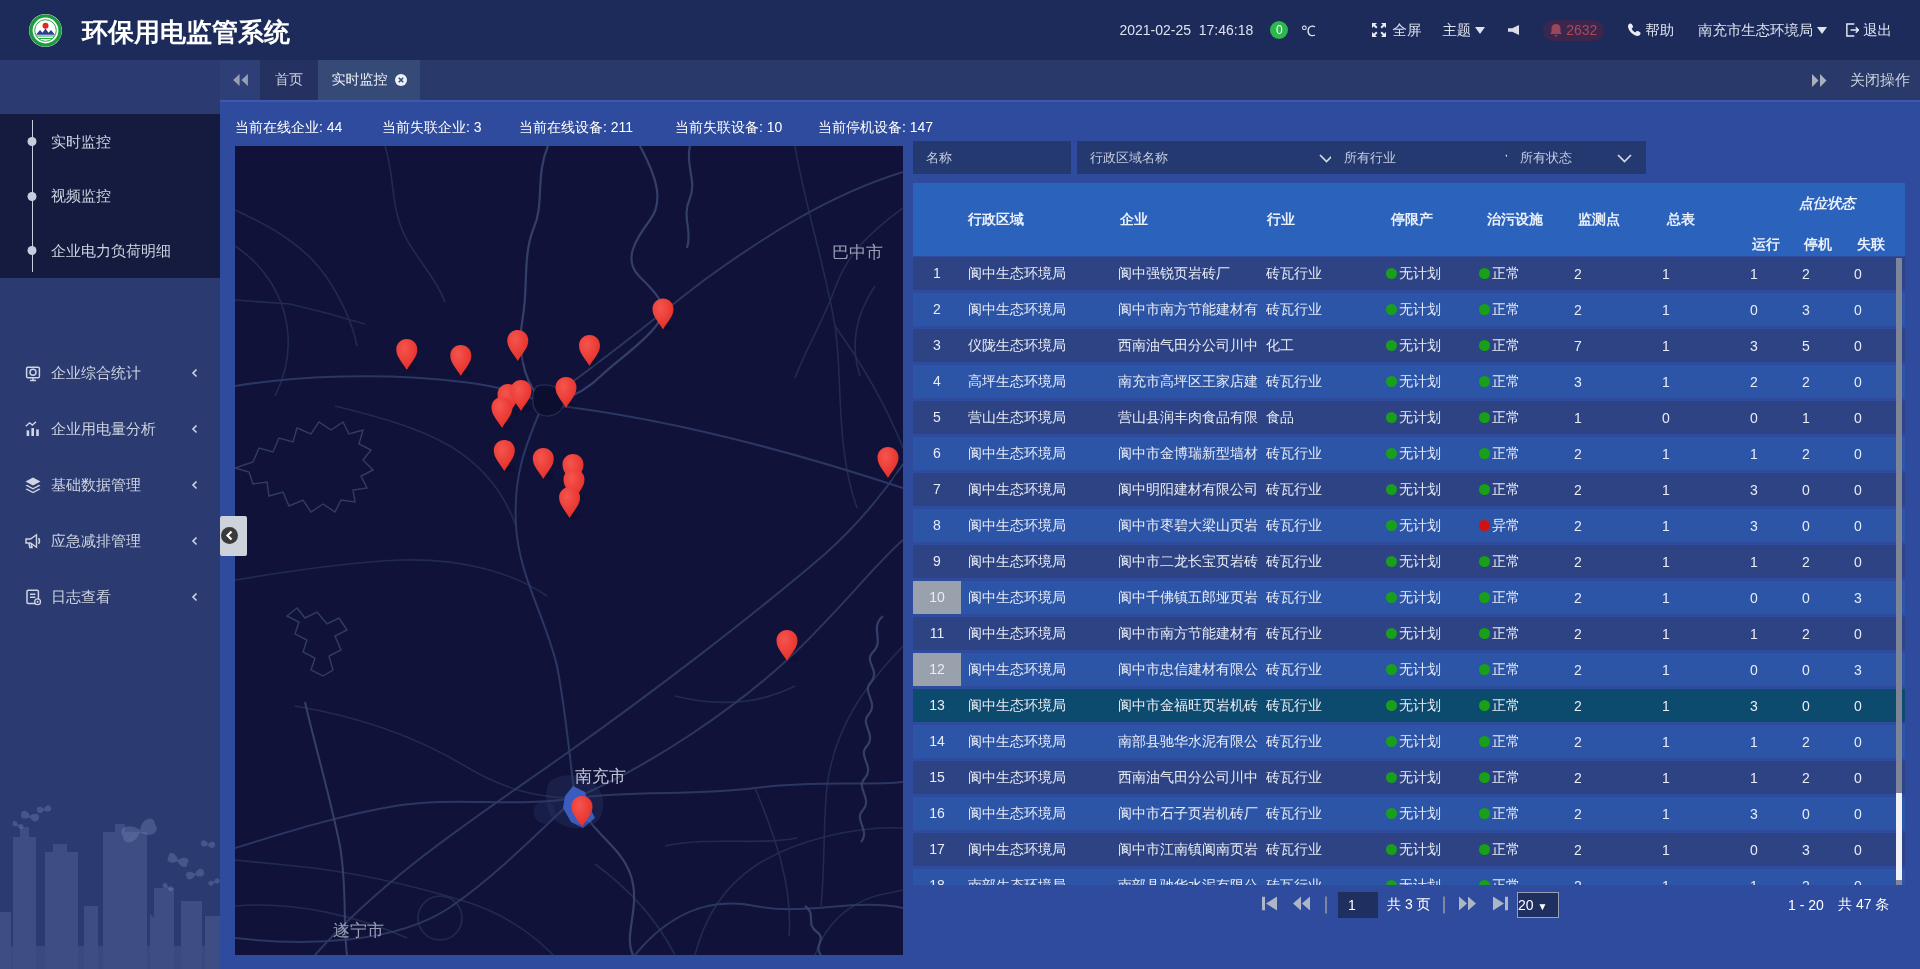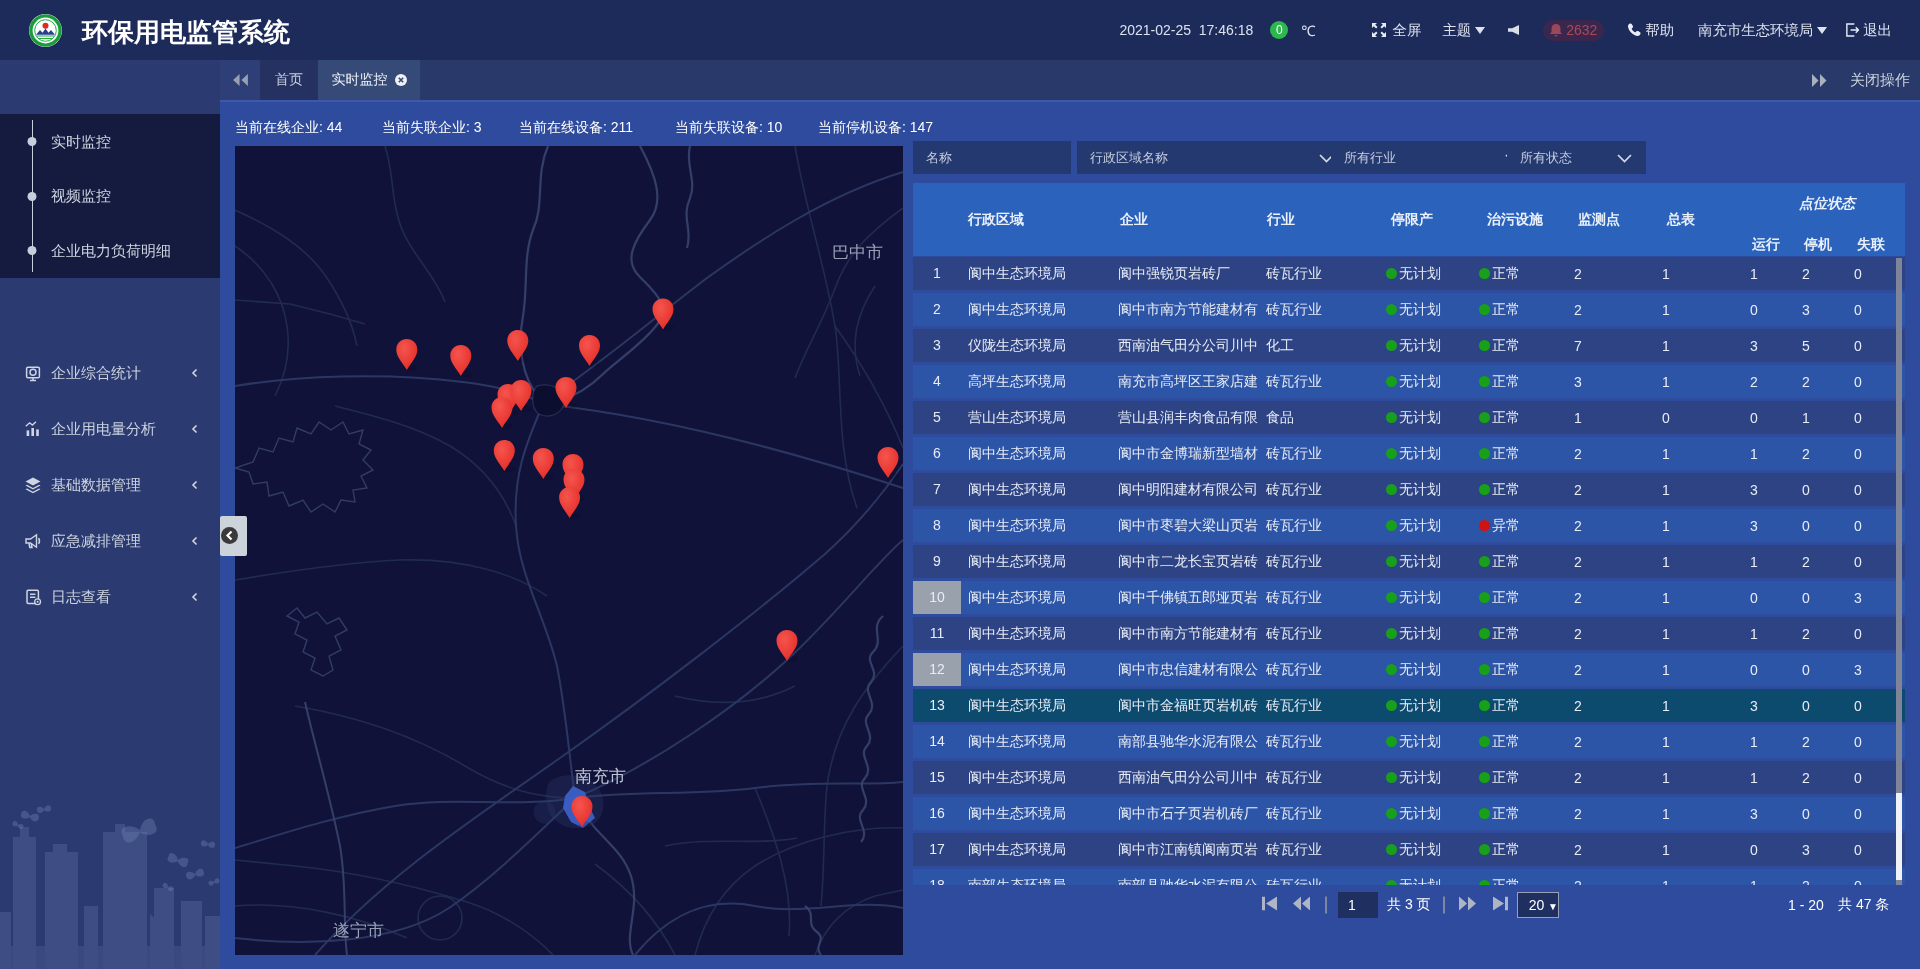--- a/index.html
+++ b/index.html
@@ -577,17 +577,17 @@
 <span class="pi" style="left:412px;width:2px;height:17px;background:#7e86a0"></span>
 <span class="pi" style="left:425px;width:40px;height:26px;background:#1e2f60;color:#fff;padding-left:10px;line-height:26px">1</span>
 <span class="pi" style="left:474px">共 3 页</span>
 <span class="pi" style="left:530px;width:2px;height:17px;background:#7e86a0"></span>
 <span class="pi" style="left:546px"><svg width="17" height="14" viewBox="0 0 17 14" fill="#aeb6c6">
         <path d="M0 0 L8 7 L0 14 Z M9 0 L17 7 L9 14 Z"></path>
       </svg></span>
 <span class="pi" style="left:580px"><svg width="15" height="14" viewBox="0 0 15 14" fill="#aeb6c6">
         <path d="M0 0 L11 7 L0 14 Z M12 0 H15 V14 H12 Z"></path>
       </svg></span>
-<span class="pi" style="left:604px;width:42px;height:26px;background:#1e2f60;border:1px solid #97a0b4;color:#fff;text-align:right;line-height:24px;font-size:14px">20 <span style="font-size:10px">▼</span></span>
+<span class="pi" style="left:604px;width:42px;height:26px;background:#1e2f60;border:1px solid #97a0b4;color:#fff;text-align:left;line-height:24px;font-size:14px">20 <span style="font-size:10px">▼</span></span>
 <span class="pi" style="left:875px">1 - 20</span>
 <span class="pi" style="left:925px">共 47 条</span>
 </div>
 <div class="sbar"></div>
 <div class="sthumb"></div>
 </body></html>

